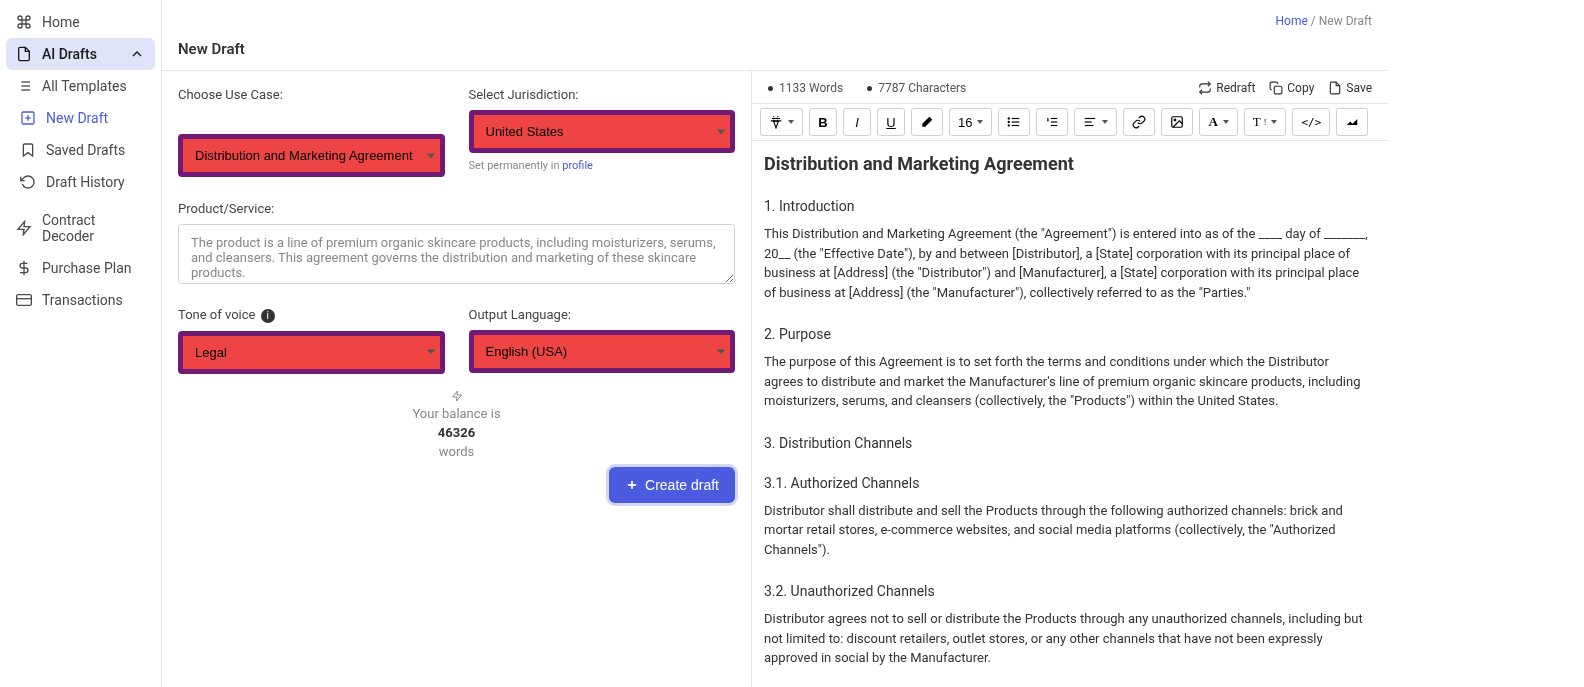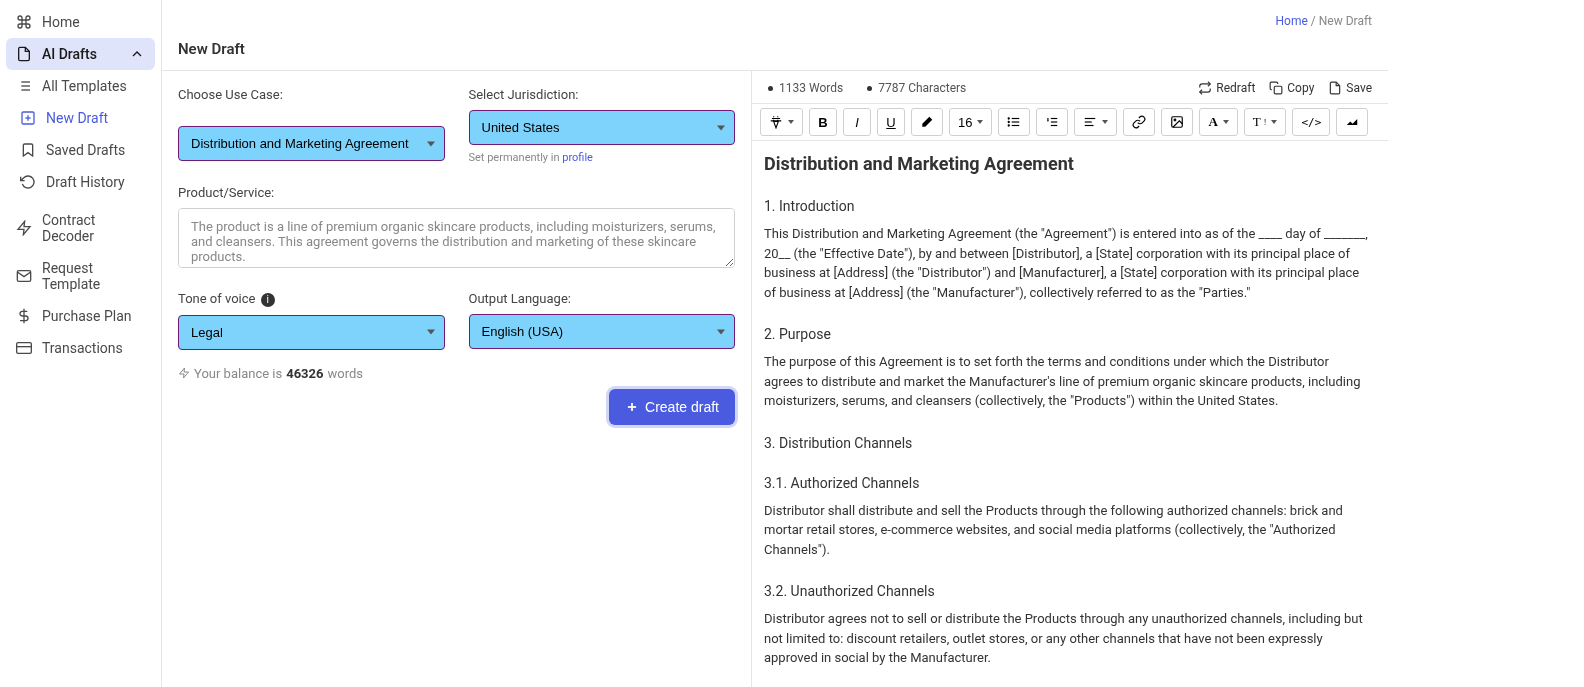--- a/index.html
+++ b/index.html
@@ -18,26 +18,26 @@
 .breadcrumb { padding: 14px 16px 4px; font-size: 12px; color: #888; text-align: right; }
 .breadcrumb a { color: #4a5be0; text-decoration: none; }
 .page-title { padding: 8px 16px 12px; font-size: 15px; font-weight: 600; }
 
 .content { display: flex; flex: 1; border-top: 1px solid #e5e5e5; overflow: hidden; }
 .form-panel { width: 590px; padding: 16px 16px 16px 16px; border-right: 1px solid #e5e5e5; }
 .form-row { display: flex; gap: 24px; margin-bottom: 16px; }
 .form-col { flex: 1; }
 .label { font-size: 13px; color: #444; margin-bottom: 8px; display: block; }
 .select-wrap { position: relative; }
-.select { width: 100%; padding: 9px 12px; border: 1px solid #701a75; border-radius: 4px; background: #7dd3fc; font-size: 13px; appearance: none; cursor: pointer; }
+.select { width: 100%; padding: 9px 12px; border: 5px solid #701a75; border-radius: 4px; background: #ef4444; font-size: 13px; appearance: none; cursor: pointer; }
 .select-wrap::after { content: ""; position: absolute; right: 10px; top: 50%; transform: translateY(-50%); border-left: 4px solid transparent; border-right: 4px solid transparent; border-top: 5px solid #555; pointer-events: none; }
 .helper { font-size: 11px; color: #888; margin-top: 6px; }
 .helper a { color: #4a5be0; text-decoration: none; }
 .textarea { width: 100%; padding: 10px 12px; border: 1px solid #d0d0d0; border-radius: 4px; font-size: 13px; color: #888; font-family: inherit; resize: vertical; height: 60px; }
-.balance { color: #888; font-size: 13px; display: flex; align-items: center; gap: 4px; }
+.balance { color: #888; font-size: 13px; display: flex; align-items: center; gap: 4px; flex-direction: column; }
 .balance b { color: #333; }
 .create-btn { float: right; background: #4a5be0; color: #fff; border: none; padding: 10px 16px; border-radius: 6px; font-size: 14px; cursor: pointer; display: flex; align-items: center; gap: 6px; box-shadow: 0 0 0 3px rgba(74,91,224,0.25); margin-top: 8px; }
 
 .editor-panel { flex: 1; display: flex; flex-direction: column; overflow: hidden; }
 .editor-header { display: flex; align-items: center; padding: 10px 16px 8px; font-size: 12px; color: #555; }
 .stat-dot { width: 5px; height: 5px; border-radius: 50%; background: #333; margin-right: 6px; display: inline-block; }
 .stat { display: inline-flex; align-items: center; margin-right: 24px; }
 .editor-actions { margin-left: auto; display: flex; gap: 14px; }
 .editor-action { display: inline-flex; align-items: center; gap: 4px; cursor: pointer; color: #333; }
 .editor-action svg { width: 14px; height: 14px; }
@@ -109,27 +109,20 @@
           <path d="M3.51 15a9 9 0 1 0 2.13-9.36L1 10"></path>
         </svg>
       <span>Draft History</span>
     </div>
     <div class="nav-group"></div>
     <div class="nav-item">
       <svg viewBox="0 0 24 24" fill="none" stroke="currentColor" stroke-width="2">
           <polygon points="13 2 3 14 12 14 11 22 21 10 12 10 13 2"></polygon>
         </svg>
       <span>Contract Decoder</span>
-    </div>
-    <div class="nav-item">
-      <svg viewBox="0 0 24 24" fill="none" stroke="currentColor" stroke-width="2">
-          <rect x="2" y="4" width="20" height="16" rx="2"></rect>
-          <polyline points="22,6 12,13 2,6"></polyline>
-        </svg>
-      <span>Request Template</span>
     </div>
     <div class="nav-item">
       <svg viewBox="0 0 24 24" fill="none" stroke="currentColor" stroke-width="2">
           <line x1="12" y1="1" x2="12" y2="23"></line>
           <path d="M17 5H9.5a3.5 3.5 0 0 0 0 7h5a3.5 3.5 0 0 1 0 7H6"></path>
         </svg>
       <span>Purchase Plan</span>
     </div>
     <div class="nav-item">
       <svg viewBox="0 0 24 24" fill="none" stroke="currentColor" stroke-width="2">

